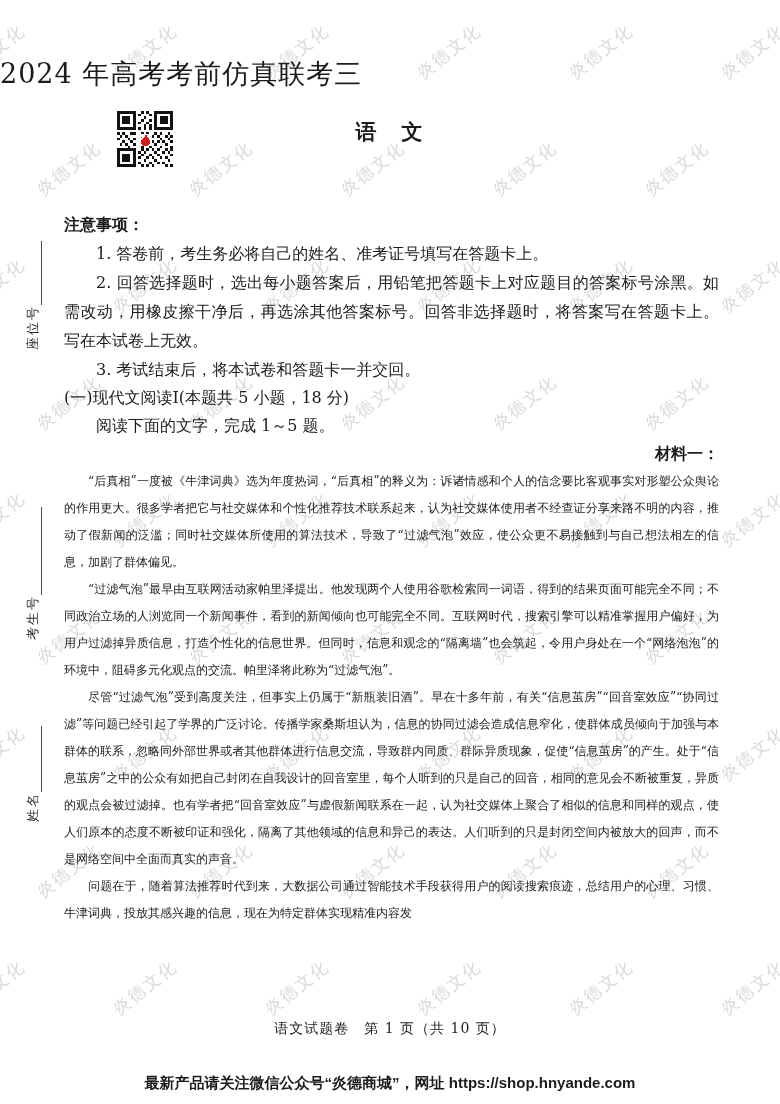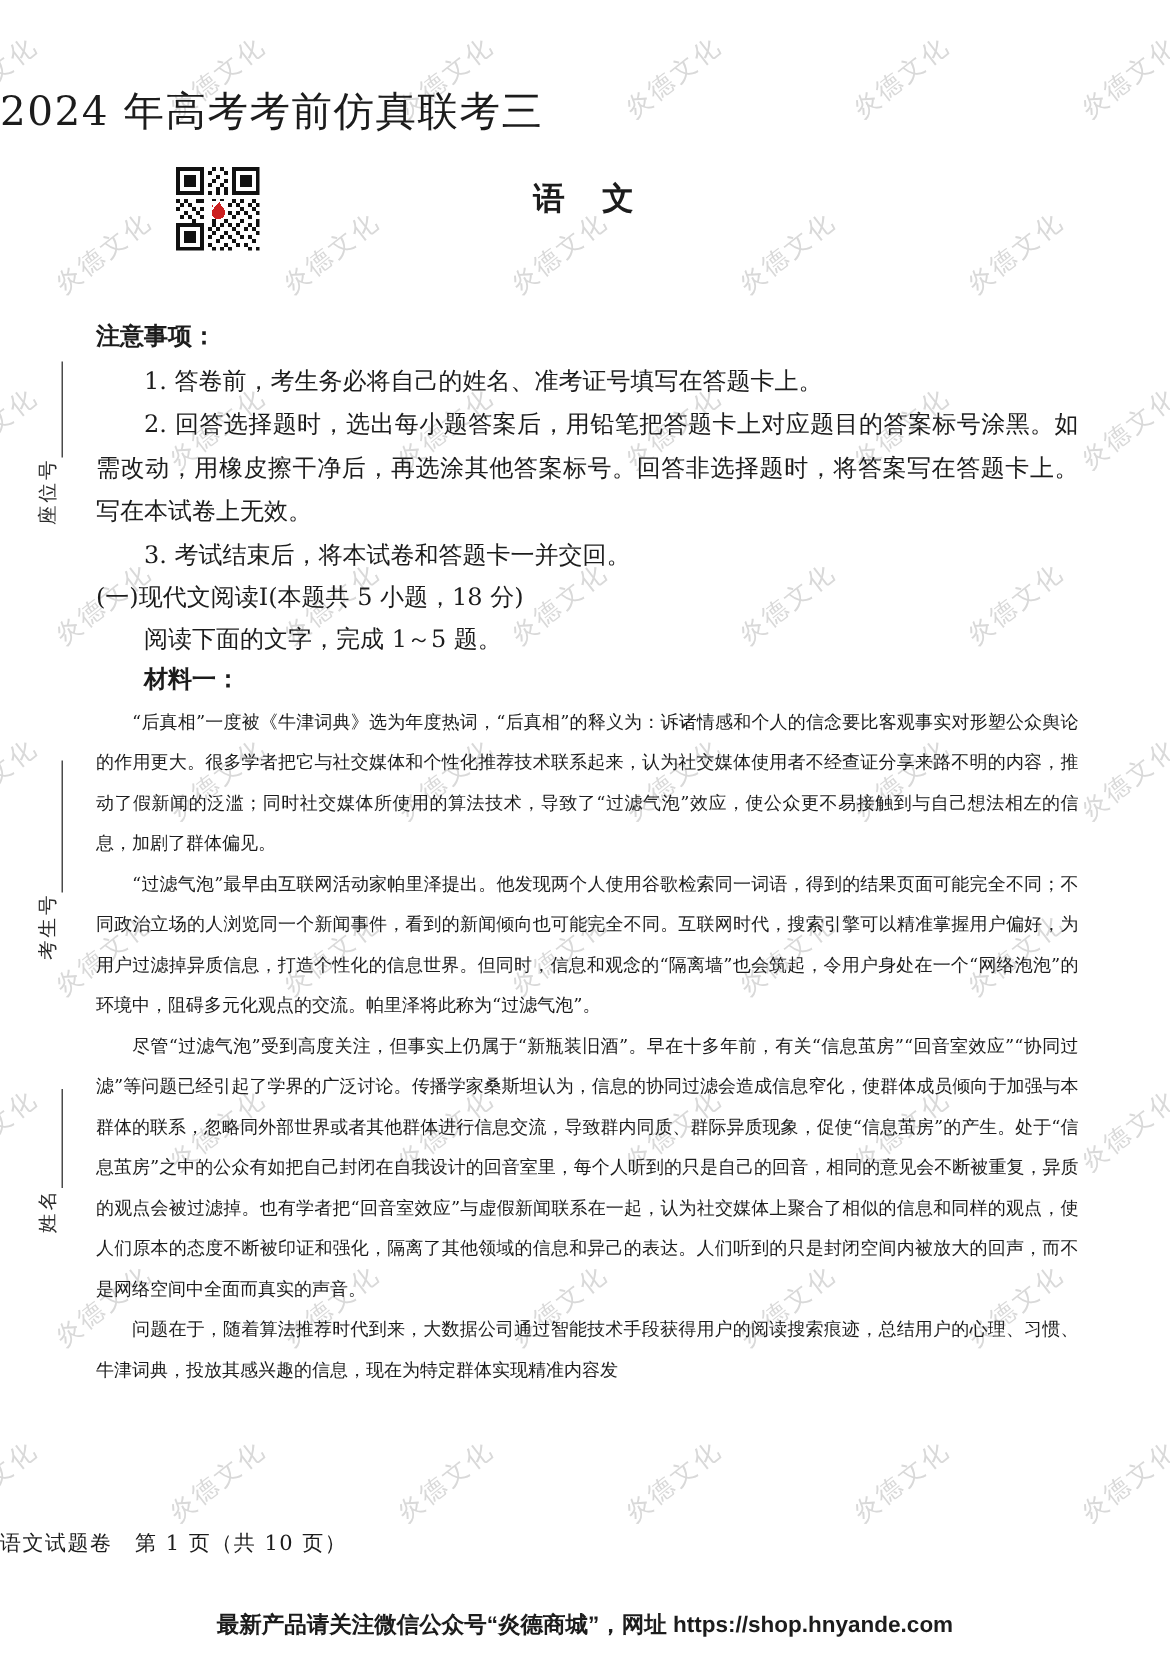--- a/index.html
+++ b/index.html
@@ -54,29 +54,29 @@
   }
   .notice-item{text-indent:2em;text-align:justify;line-height:29px;}
   .sec-heading{
     font-family:"Liberation Sans","DejaVu Sans",sans-serif;
     font-weight:bold;font-size:16px;line-height:28px;margin-top:10px;
   }
   .sec-sub{line-height:28px;}
   .sec-instruction{text-indent:2em;line-height:28px;}
   .material-label{
     text-indent:2em;line-height:28px;
-    font-family:"Liberation Sans","DejaVu Sans",sans-serif;font-weight:bold;
+    font-family:"Liberation Sans","DejaVu Sans",sans-serif;font-weight:bold;text-align:right;
   }
   .passage p{
     margin:0;text-indent:2em;text-align:justify;line-height:27px;font-size:12px;
   }
   
   .page-footer{
     position:absolute;left:0;top:1020px;width:100%;z-index:2;
-    font-size:14px;letter-spacing:1px;
+    text-align:center;font-size:14px;letter-spacing:1px;
   }
   .promo-footer{
     position:absolute;left:0;top:1074px;width:100%;z-index:2;
     text-align:center;font-size:15px;font-weight:bold;
     font-family:"Liberation Sans","DejaVu Sans",sans-serif;
   }
 </style>
 </head>
 <body>
 

